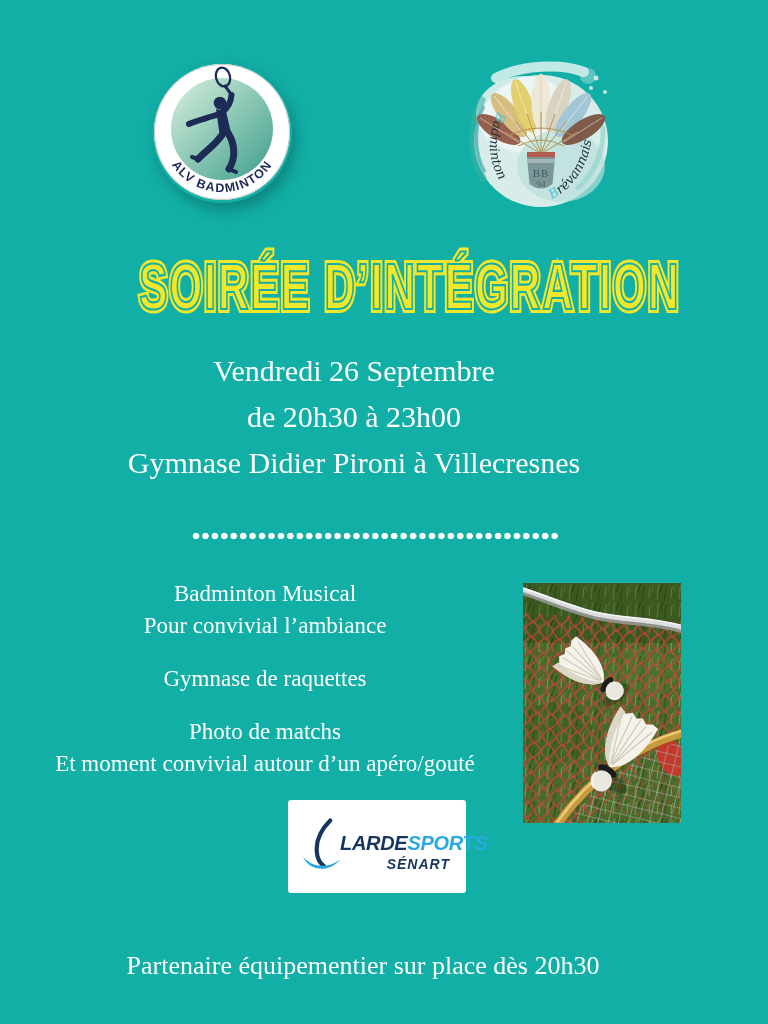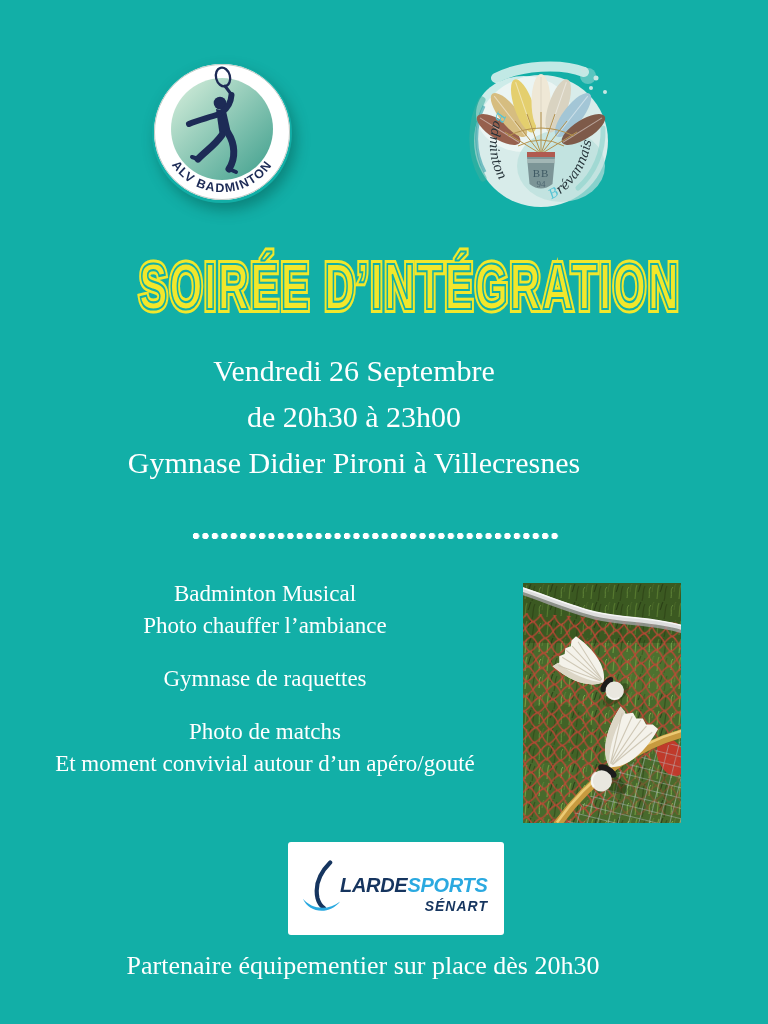--- a/index.html
+++ b/index.html
@@ -39,21 +39,21 @@
   .divider{position:absolute;top:532px;left:192px;width:368px;height:8px;
     background-image:radial-gradient(circle at 4px 4px,#fff 3px,rgba(255,255,255,0) 3.5px);
     background-size:9.45px 8px;background-repeat:repeat-x;}
   
   .features{position:absolute;top:578px;left:0;width:530px;text-align:center;
     font-size:23px;line-height:32px;}
   .feature{margin-bottom:21px;}
   
   .photo{position:absolute;left:523px;top:583px;width:158px;height:240px;overflow:hidden;}
   
-  .sponsor{position:absolute;left:288px;top:842px;width:216px;height:93px;background:#fff;
+  .sponsor{position:absolute;left:288px;top:800px;width:178px;height:93px;background:#fff;
     border-radius:3px;font-family:"Liberation Sans","DejaVu Sans",sans-serif;}
   .swoosh{position:absolute;left:14px;top:18px;}
   .brand{position:absolute;left:52px;top:32px;font-style:italic;font-weight:bold;
     font-size:20px;letter-spacing:-.3px;white-space:nowrap;}
   .larde{color:var(--larde-navy);}
   .sports{color:var(--larde-blue);}
   .senart{position:absolute;right:16px;top:56px;font-style:italic;font-weight:bold;
     font-size:14px;letter-spacing:1px;color:var(--larde-navy);}
   
   .footer{position:absolute;top:949px;left:0;width:768px;text-align:center;
@@ -180,21 +180,21 @@
     <div>Vendredi 26 Septembre</div>
     <div>de 20h30 à 23h00</div>
     <div>Gymnase Didier Pironi à Villecresnes</div>
   </div>
 
   <div class="divider"></div>
 
   <div class="features">
     <div class="feature">
       <div>Badminton Musical</div>
-      <div>Photo chauffer l’ambiance</div>
+      <div>Pour convivial l’ambiance</div>
     </div>
     <div class="feature">
       <div>Gymnase de raquettes</div>
     </div>
     <div class="feature">
       <div>Photo de matchs</div>
       <div>Et moment convivial autour d’un apéro/gouté</div>
     </div>
   </div>
 

